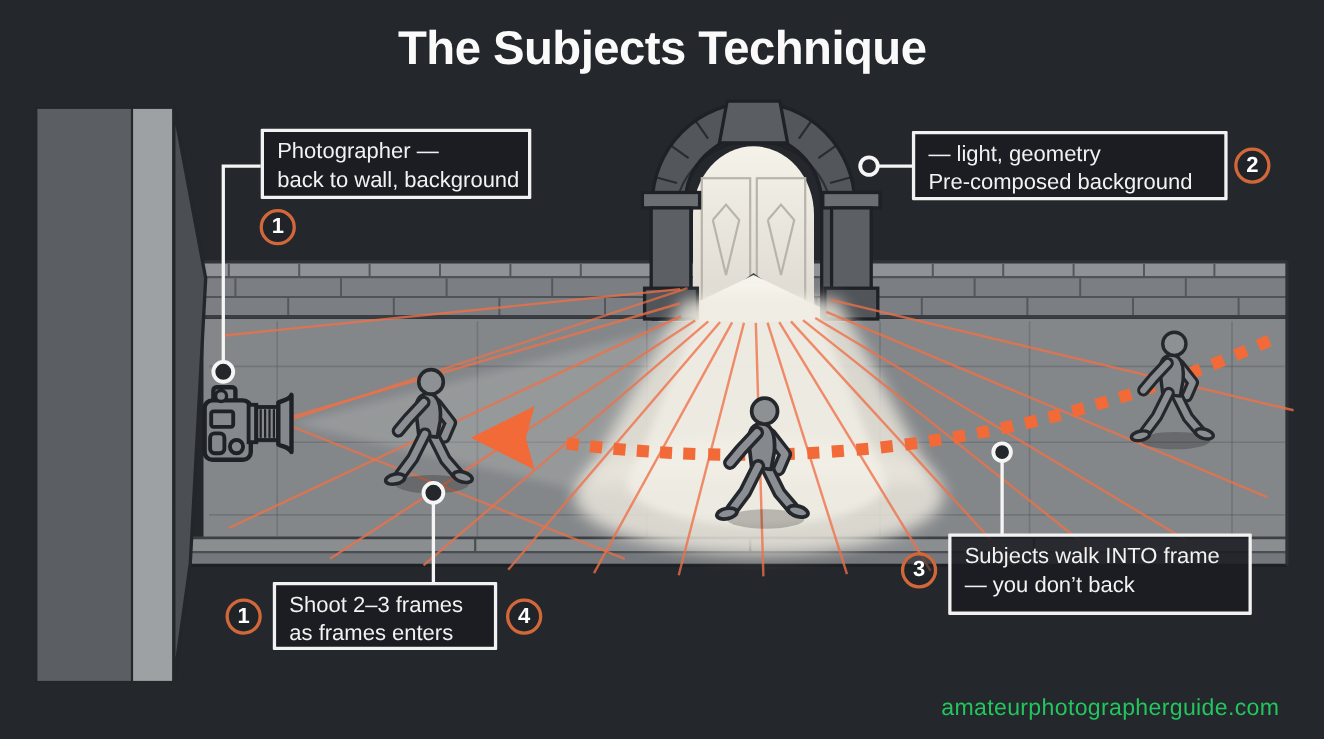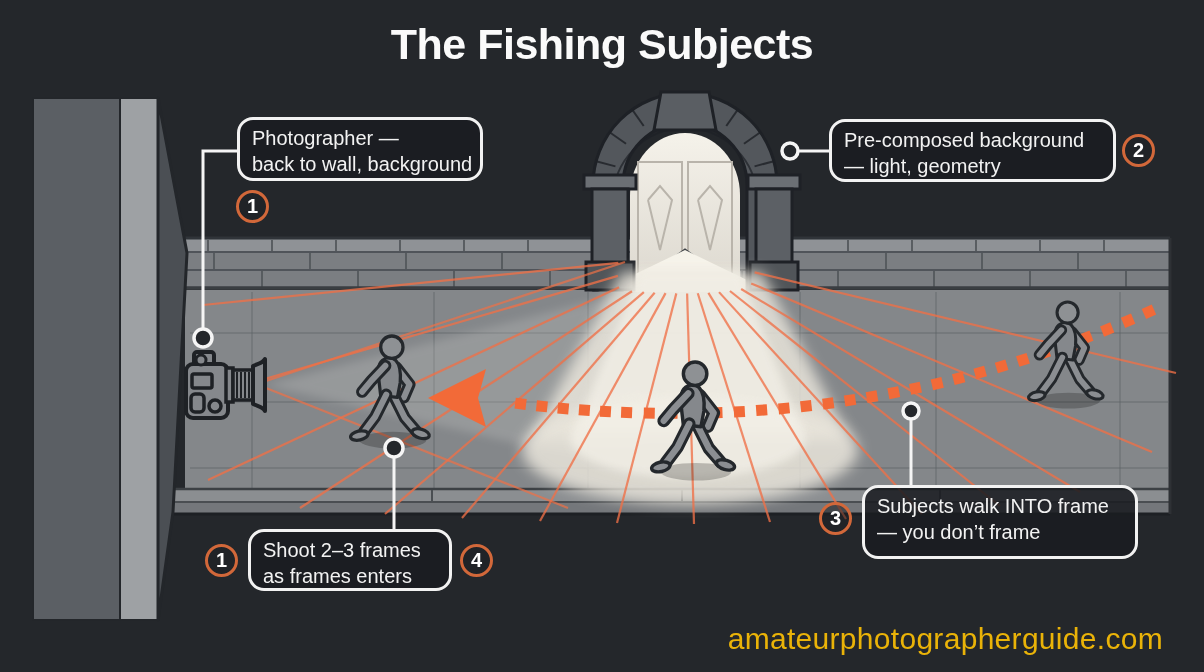--- a/index.html
+++ b/index.html
@@ -7,21 +7,21 @@
     position:relative;width:1204px;height:672px;overflow:hidden;
     background:#24272b;font-family:"Liberation Sans",sans-serif;
   }
   #scene{position:absolute;left:0;top:0;}
   .title{
     position:absolute;left:0;top:20px;width:100%;text-align:center;
     color:#fafafa;font-size:43px;font-weight:bold;letter-spacing:-0.5px;
   }
   .callout{
     position:absolute;box-sizing:border-box;
-    border:3px solid #f2f2f2;border-radius:16px;
+    border:3px solid #f2f2f2;border-radius:1px;
     background:rgba(26,29,33,0.88);
     color:#f2f2f2;font-size:20px;line-height:26px;
     padding:5px 12px;white-space:nowrap;
   }
   #callout-photographer{left:237px;top:117px;width:246px;height:64px;}
   #callout-background{left:829px;top:119px;width:287px;height:63px;}
   #callout-subjects{left:862px;top:485px;width:276px;height:74px;}
   #callout-shoot{left:248px;top:529px;width:204px;height:62px;}
   .badge{
     position:absolute;width:33px;height:33px;border-radius:50%;
@@ -29,21 +29,21 @@
     color:#fff;font-size:20px;font-weight:bold;
     display:flex;align-items:center;justify-content:center;box-sizing:border-box;
   }
   #badge-1{left:236px;top:190px;}
   #badge-2{left:1122px;top:134px;}
   #badge-3{left:819px;top:502px;}
   #badge-4a{left:205px;top:544px;}
   #badge-4b{left:460px;top:544px;}
   .watermark{
     position:absolute;right:41px;bottom:16px;
-    color:#eab308;font-size:30px;letter-spacing:0.3px;margin-top:17px;
+    color:#22c55e;font-size:21px;letter-spacing:0.3px;margin-top:17px;
   }
 </style>
 </head>
 <body>
 
 <div id="stage">
 
   <svg id="scene" width="1204" height="672" viewBox="0 0 1204 672">
     <defs>
       <filter id="soft" x="-50%" y="-50%" width="200%" height="200%">
@@ -285,33 +285,33 @@
       <path d="M394,529 L394,457"></path>
     </g>
     <g fill="#24272b" stroke="#f5f5f5" stroke-width="3.5">
       <circle cx="203" cy="338" r="9"></circle>
       <circle cx="790" cy="151" r="8"></circle>
       <circle cx="911" cy="411" r="8"></circle>
       <circle cx="394" cy="448" r="9"></circle>
     </g>
   </svg>
 
-  <div class="title">The Fishing Subjects</div>
+  <div class="title">The Subjects Technique</div>
 
   <div class="callout" id="callout-photographer">
     <div>Photographer —</div>
     <div>back to wall, background</div>
   </div>
   <div class="callout" id="callout-background">
+    <div>— light, geometry</div>
     <div>Pre-composed background</div>
-    <div>— light, geometry</div>
   </div>
   <div class="callout" id="callout-subjects">
     <div>Subjects walk INTO frame</div>
-    <div>— you don’t frame</div>
+    <div>— you don’t back</div>
   </div>
   <div class="callout" id="callout-shoot">
     <div>Shoot 2–3 frames</div>
     <div>as frames enters</div>
   </div>
 
   <div class="badge" id="badge-1">1</div>
   <div class="badge" id="badge-2">2</div>
   <div class="badge" id="badge-3">3</div>
   <div class="badge" id="badge-4a">1</div>

